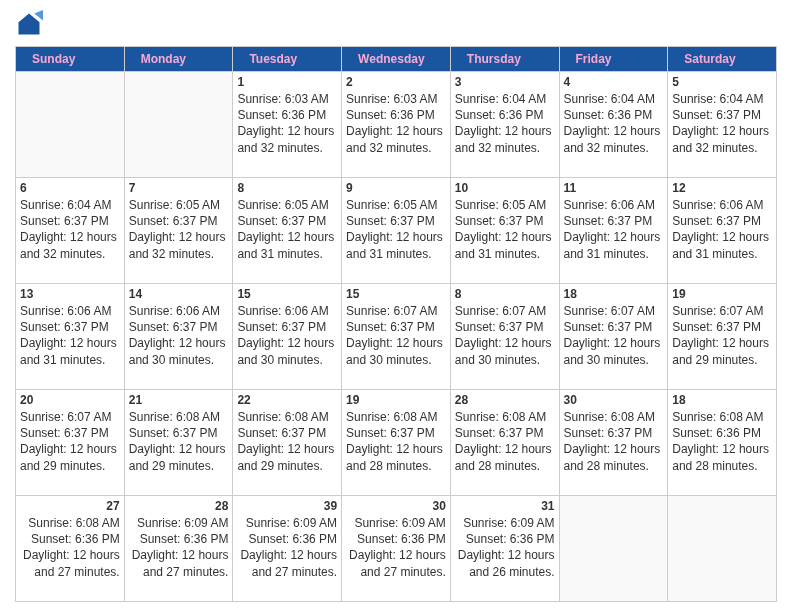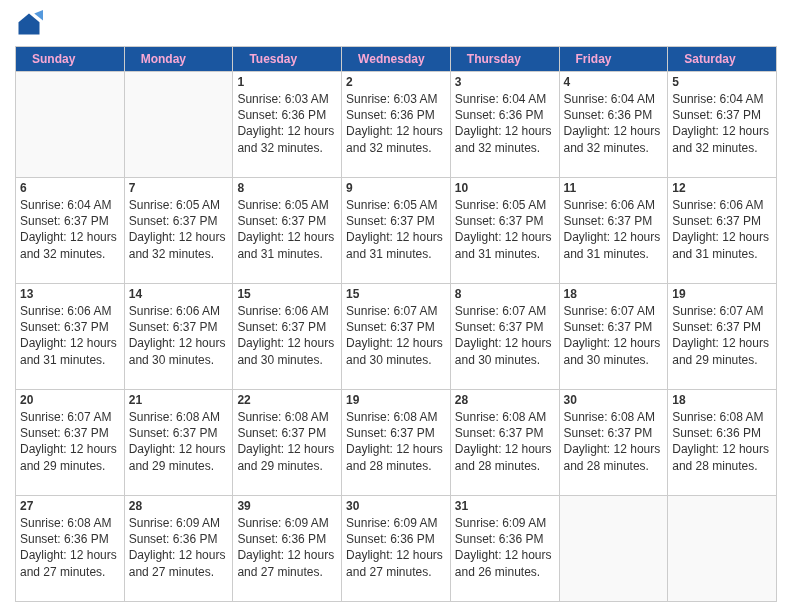--- a/index.html
+++ b/index.html
@@ -93,20 +93,21 @@
     .day-info {
       font-size: 12px;
       line-height: 1.35;
       color: #333;
     }
     .empty-cell {
       background: #f9f9f9;
     }
     tr:last-child td {
       height: 72px;
+      text-align: right;
     }
   </style>
 </head>
 <body>
 
 <div class="page">
   <div class="header">
     <div class="logo">
       <svg class="logo-icon" viewBox="0 0 32 32">
         <polygon points="16,4 28,14 28,28 4,28 4,14" fill="#1a56a0"></polygon>

